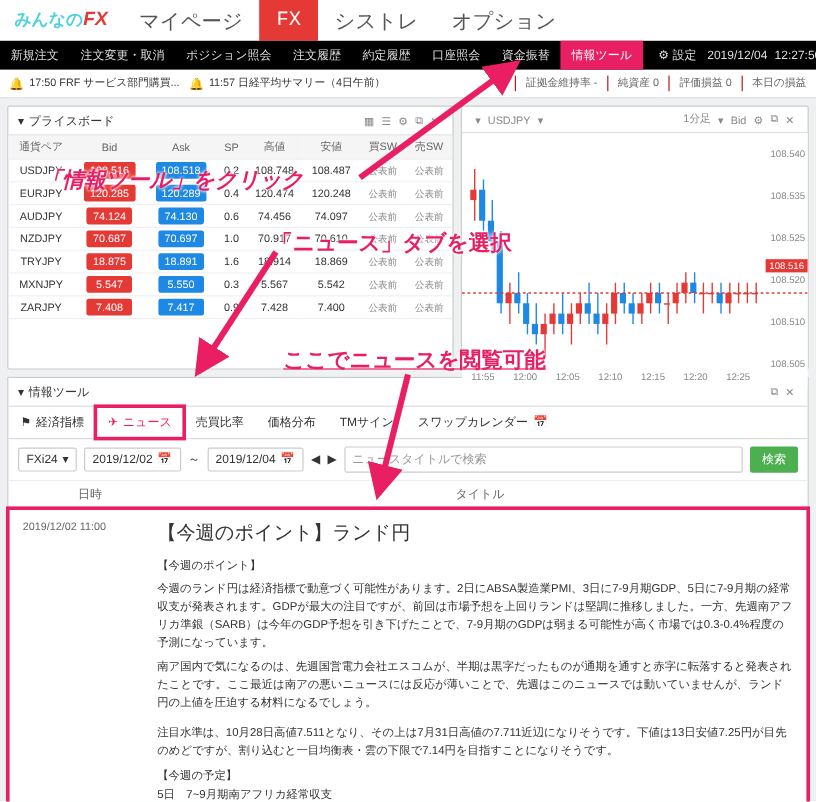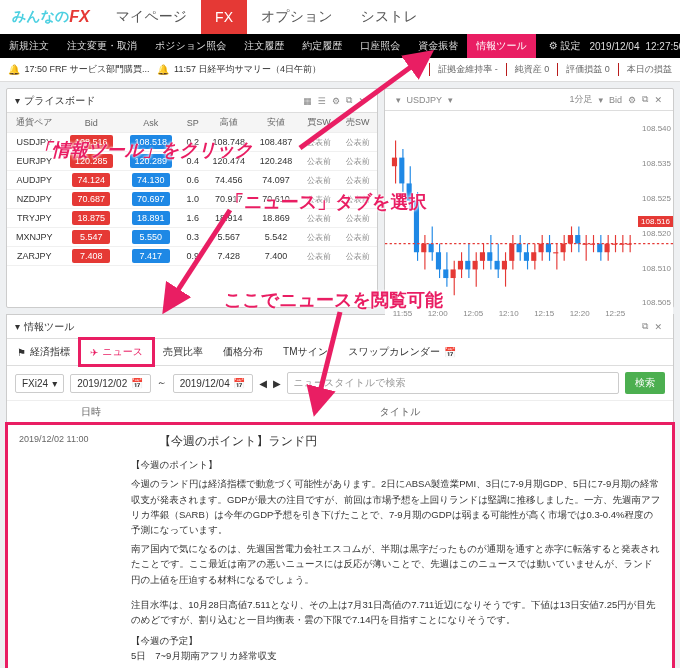--- a/index.html
+++ b/index.html
@@ -2,21 +2,21 @@
 <html><head>
 <meta charset="utf-8">
 <style>
 * { margin: 0; padding: 0; box-sizing: border-box; font-family: -apple-system, "Hiragino Sans", "Meiryo", sans-serif; }
 body { background: #eef0f2; width: 680px; height: 668px; overflow: hidden; font-size: 10px; color: #333; }
 .top-nav { display: flex; align-items: center; background: #fff; height: 34px; position: relative; z-index: 5; }
 .logo { padding: 0 12px; display: flex; align-items: center; }
 .logo-text1 { color: #4dd0e1; font-weight: bold; font-size: 14px; text-align: right; }
 .logo-text2 { color: #e53935; font-weight: bold; font-size: 16px; font-style: italic; }
 .top-tabs { display: flex; height: 100%; }
-.top-tab { display: flex; align-items: center; padding: 0 14px; font-size: 14px; color: #555; }
+.top-tab { display: flex; align-items: center; padding: 0 14px; font-size: 17px; color: #555; font-family: Liberation Mono, monospace; }
 .top-tab.active { background: #e53935; color: #fff; }
 
 .secondary-nav { background: #000000; color: #ddd; height: 24px; display: flex; align-items: center; font-size: 10px; position: relative; z-index: 5; }
 .sec-item { padding: 0 9px; white-space: nowrap; }
 .sec-item.hl { background: #e91e63; color: #fff; height: 100%; display: flex; align-items: center; }
 .sec-gear { margin-left: 4px; }
 .sec-date { margin-left: auto; padding-right: 8px; display: flex; align-items: center; gap: 6px; }
 
 .info-bar { background: #fff; border-bottom: 1px solid #ddd; height: 24px; display: flex; align-items: center; font-size: 9px; padding: 0 8px; gap: 8px; }
 .info-chip { display: flex; align-items: center; gap: 4px; }
@@ -50,49 +50,49 @@
 
 .info-tool-panel { margin: 0 6px 6px 6px; background: #fff; border: 1px solid #ccc; }
 .itool-tabs { display: flex; border-bottom: 1px solid #ddd; }
 .itool-tab { padding: 6px 10px; font-size: 10px; display: flex; align-items: center; gap: 4px; }
 .itool-tab.hl { color: #e91e63; }
 .itool-search { display: flex; align-items: center; padding: 6px 8px; gap: 6px; border-bottom: 1px solid #eee; }
 .drop { border: 1px solid #ccc; padding: 3px 6px; font-size: 10px; border-radius: 2px; background: #fff; display: flex; align-items: center; gap: 4px; }
 .search-input { flex: 1; border: 1px solid #ccc; padding: 3px 6px; font-size: 10px; border-radius: 2px; color: #999; }
 .search-btn { background: #4caf50; color: #fff; padding: 4px 10px; font-size: 10px; border-radius: 2px; }
 
-.news-headers { display: flex; padding: 4px 24px; font-size: 10px; color: #666; border-bottom: 1px solid #eee; }
+.news-headers { display: flex; padding: 4px 8px; font-size: 10px; color: #666; border-bottom: 1px solid #eee; }
 .news-col-date { width: 120px; text-align: center; }
 .news-col-title { flex: 1; text-align: center; }
 
 .news-body { padding: 8px 12px; font-size: 9.5px; line-height: 1.6; color: #333; }
 .news-time { color: #666; font-size: 9px; margin-bottom: 4px; }
-.news-title { font-size: 12px; margin-bottom: 6px; margin-left: 28px; }
+.news-title { font-size: 16px; margin-bottom: 6px; }
 .news-sub { margin-top: 6px; }
 .news-para { margin-top: 4px; }
 
 .annotation { position: absolute; color: #e91e63; font-weight: bold; font-size: 18px; white-space: nowrap; text-shadow: 0 0 3px #fff, 0 0 3px #fff; z-index: 20; pointer-events: none; }
 .arrow { position: absolute; z-index: 19; pointer-events: none; }
 .arrow svg { overflow: visible; }
 
 .hl-outline { outline: 3px solid #e91e63; outline-offset: -1px; }
 </style>
 </head>
 <body>
 
 <div class="top-nav">
   <div class="logo">
     <span class="logo-text1">みんなの</span>
     <span class="logo-text2">FX</span>
   </div>
   <div class="top-tabs">
     <div class="top-tab">マイページ</div>
     <div class="top-tab active">FX</div>
+    <div class="top-tab">シストレ</div>
     <div class="top-tab">オプション</div>
-    <div class="top-tab">シストレ</div>
   </div>
 </div>
 
 <div class="secondary-nav">
   <div class="sec-item">新規注文</div>
   <div class="sec-item">注文変更・取消</div>
   <div class="sec-item">ポジション照会</div>
   <div class="sec-item">注文履歴</div>
   <div class="sec-item">約定履歴</div>
   <div class="sec-item">口座照会</div>
@@ -392,21 +392,21 @@
       <div class="news-sub">【今週の予定】</div>
       <div>5日　7~9月期南アフリカ経常収支</div>
 
     </div>
   </div>
 
 </div>
 
 <div class="annotation" style="top:138px; left:34px;font-style:italic;">「情報ツール」をクリック</div>
 <div class="annotation" style="top:190px; left:226px;">「ニュース」タブを選択</div>
-<div class="annotation" style="top:288px; left:224px;">ここでニュースを閲覧可能</div>
+<div class="annotation" style="top:288px; left:236px;text-decoration:underline;">ここでニュースを閲覧可能</div>
 
 <div class="arrow" style="top:48px; left:300px;">
 <svg width="150" height="100">
       <defs>
         <marker id="ah1" markerWidth="6" markerHeight="6" refX="5" refY="3" orient="auto">
           <path d="M0,0 L6,3 L0,6 Z" fill="#e91e63"></path>
         </marker>
       </defs>
 <line x1="0" y1="100" x2="130" y2="5" stroke="#e91e63" stroke-width="5" marker-end="url(#ah1)"></line>
     </svg>

